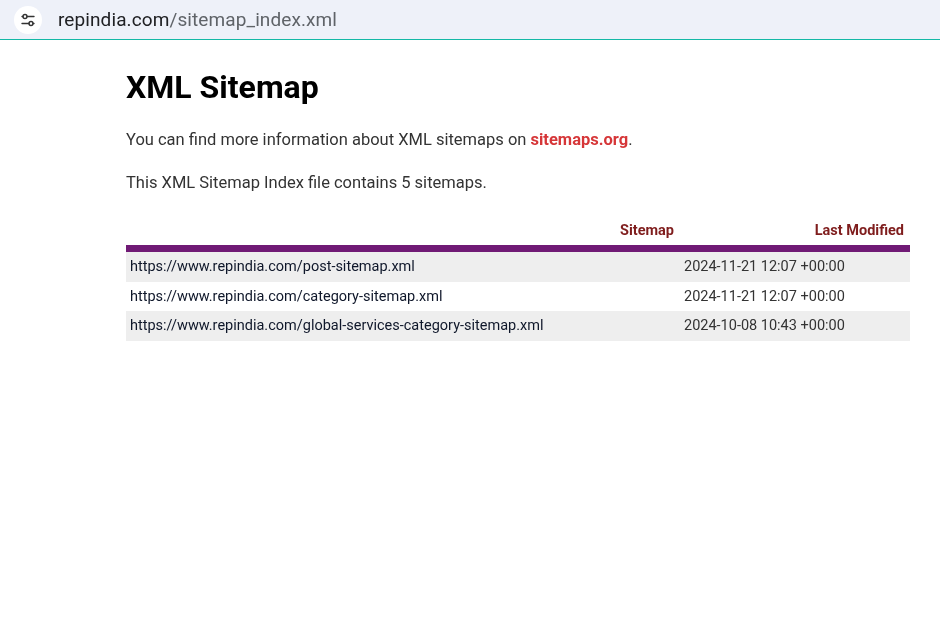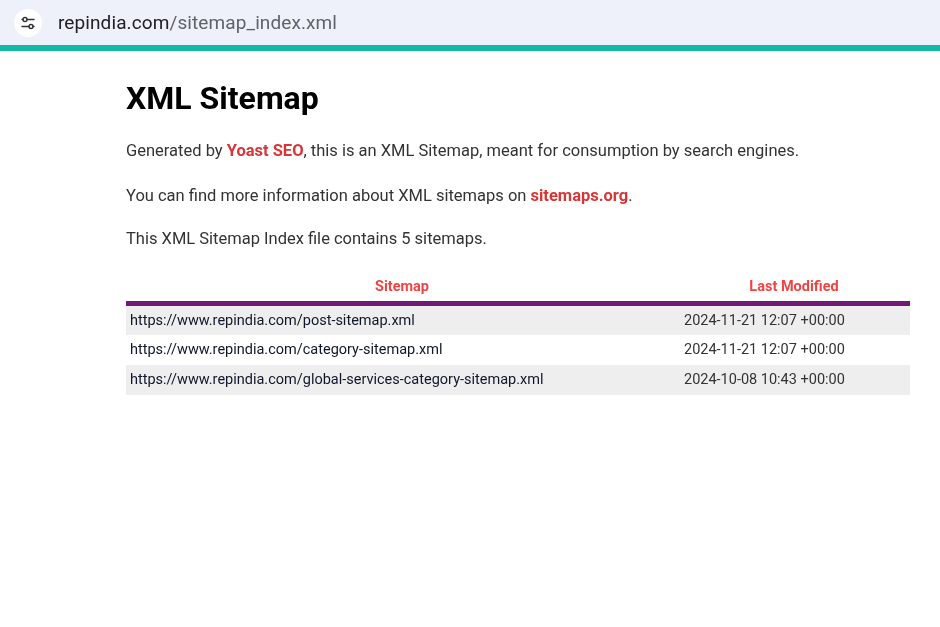--- a/index.html
+++ b/index.html
@@ -5,25 +5,25 @@
     * { margin: 0; padding: 0; box-sizing: border-box; }
     body {
       font-family: -apple-system, BlinkMacSystemFont, "Segoe UI", Roboto, Helvetica, Arial, sans-serif;
       background: #fff;
       width: 940px;
       height: 627px;
       overflow: hidden;
     }
     .url-bar {
       background: #eef1f9;
-      height: 51px;
+      height: 40px;
       display: flex;
       align-items: center;
       padding: 0 14px;
-      border-bottom: 6px solid #14b8a6;
+      border-bottom: 1px solid #14b8a6;
     }
     .url-icon {
       width: 28px;
       height: 28px;
       border-radius: 50%;
       background: #fff;
       display: flex;
       align-items: center;
       justify-content: center;
       margin-right: 16px;
@@ -61,25 +61,25 @@
       font-size: 16.5px;
       color: #333;
       margin-bottom: 24px;
     }
     table {
       width: 784px;
       border-collapse: collapse;
       font-size: 14.5px;
     }
     thead th {
-      text-align: center;
+      text-align: right;
       font-weight: 700;
-      color: #ef4444;
+      color: #7f1d1d;
       padding: 6px 6px 6px 4px;
-      border-bottom: 5px solid #701a75;
+      border-bottom: 7px solid #701a75;
     }
     thead th:last-child { width: 230px; }
     tbody tr:nth-child(odd) { background: #eeeeee; }
     tbody tr:nth-child(even) { background: #fff; }
     tbody td {
       padding: 4px 6px 4px 4px;
       color: #555;
       vertical-align: middle;
       line-height: 1.5;
     }
@@ -105,23 +105,20 @@
     </svg>
   </div>
   <div class="url-text">
     <span class="url-domain">repindia.com</span><span class="url-path">/sitemap_index.xml</span>
   </div>
 </div>
 
 <div class="content">
   <h1>XML Sitemap</h1>
 
-  <p class="intro">
-    <span>Generated by </span><a href="#">Yoast SEO</a><span>, this is an XML Sitemap, meant for consumption by search engines.</span>
-  </p>
 
   <p class="intro">
     <span>You can find more information about XML sitemaps on </span><a href="#">sitemaps.org</a><span>.</span>
   </p>
 
   <p class="count-line">This XML Sitemap Index file contains 5 sitemaps.</p>
 
   <table>
     <thead>
       <tr>

